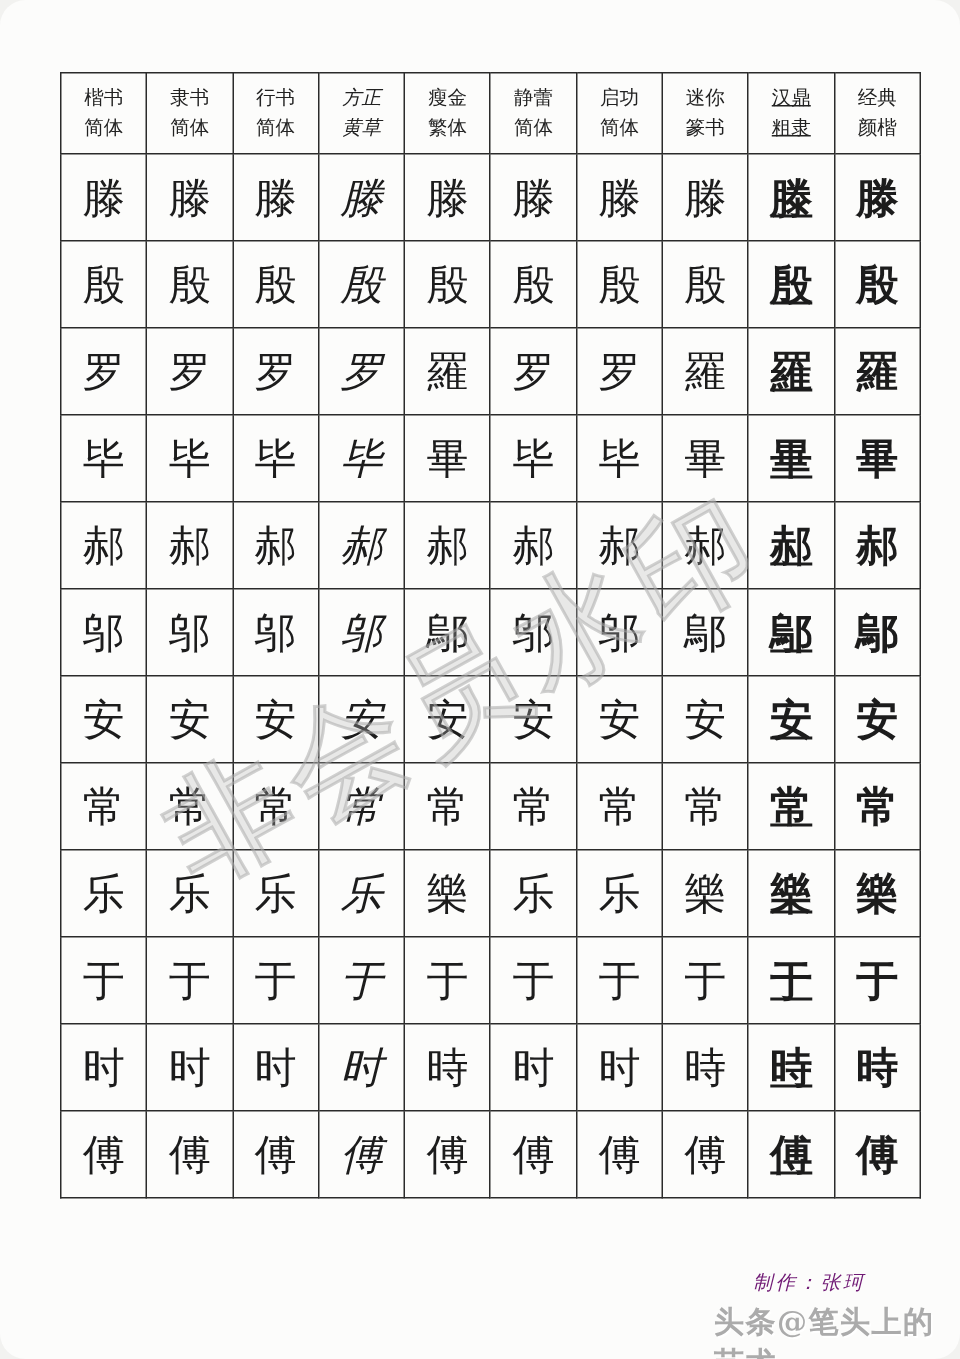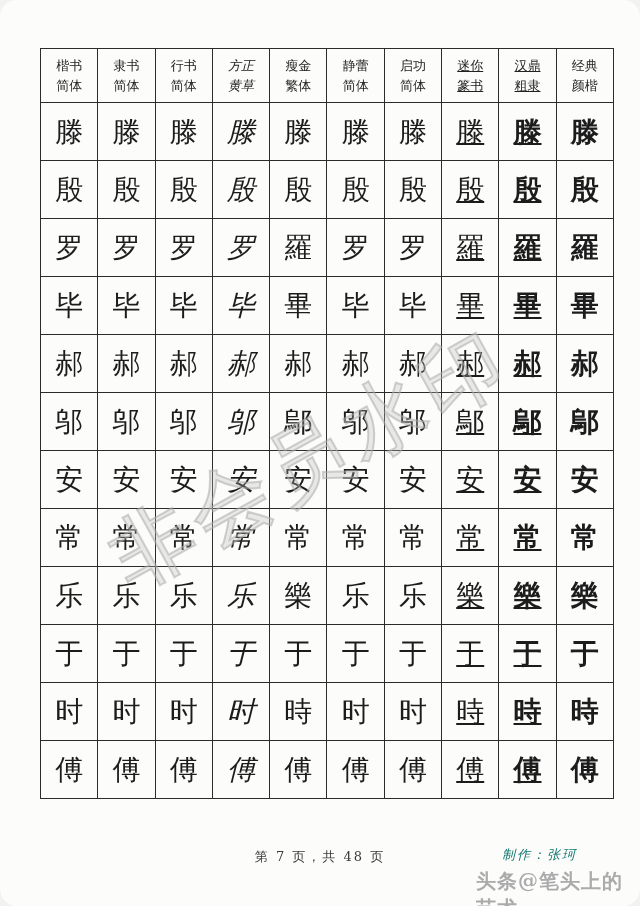--- a/index.html
+++ b/index.html
@@ -44,21 +44,21 @@
     line-height: 1;
   }
   
   .col-0 { font-size: 27px; }
   .col-1 { font-size: 27px; }
   .col-2 { font-size: 26px; }
   .col-3 { font-size: 26px; font-style: italic; }
   .col-4 { font-size: 27px; font-weight: 300; }
   .col-5 { font-size: 24px; }
   .col-6 { font-size: 25px; margin-top: 17px; }
-  .col-7 { font-size: 24px; font-weight: 300; text-decoration: underline; }
+  .col-7 { font-size: 24px; font-weight: 300; }
   .col-8 { font-size: 27px; font-weight: 700; text-decoration: underline; }
   .col-9 { font-size: 30px; font-weight: 800; }
 
   .diag-watermark {
     position: absolute;
     left: 310px; top: 460px;
     transform: translate(-50%, -50%) rotate(-29deg);
     font-size: 82px;
     letter-spacing: 6px;
     white-space: nowrap;
@@ -75,21 +75,21 @@
     font-size: 13px;
     letter-spacing: 2px;
     color: #3a3a3a;
   }
   .maker-credit {
     position: absolute;
     left: 502px; top: 846px;
     font-size: 13px;
     font-style: italic;
     letter-spacing: 2px;
-    color: #0f766e;
+    color: #701a75;
   }
   .toutiao-credit {
     position: absolute;
     left: 476px; top: 868px;
     font-size: 20px;
     font-weight: 700;
     letter-spacing: 1px;
     color: #ababab;
     text-shadow: 1px 1px 0 #ffffff;
   }
@@ -267,17 +267,16 @@
           <td class="col-6">傅</td>
           <td class="col-7">傅</td>
           <td class="col-8">傅</td>
           <td class="col-9">傅</td>
         </tr>
       </tbody>
   </table>
 
   <div class="diag-watermark">非会员水印</div>
 
-  <div class="page-info">第 7 页，共 48 页</div>
   <div class="maker-credit">制作：张珂</div>
   <div class="toutiao-credit">头条@笔头上的艺术</div>
 
 </div>
 
 </body></html>

